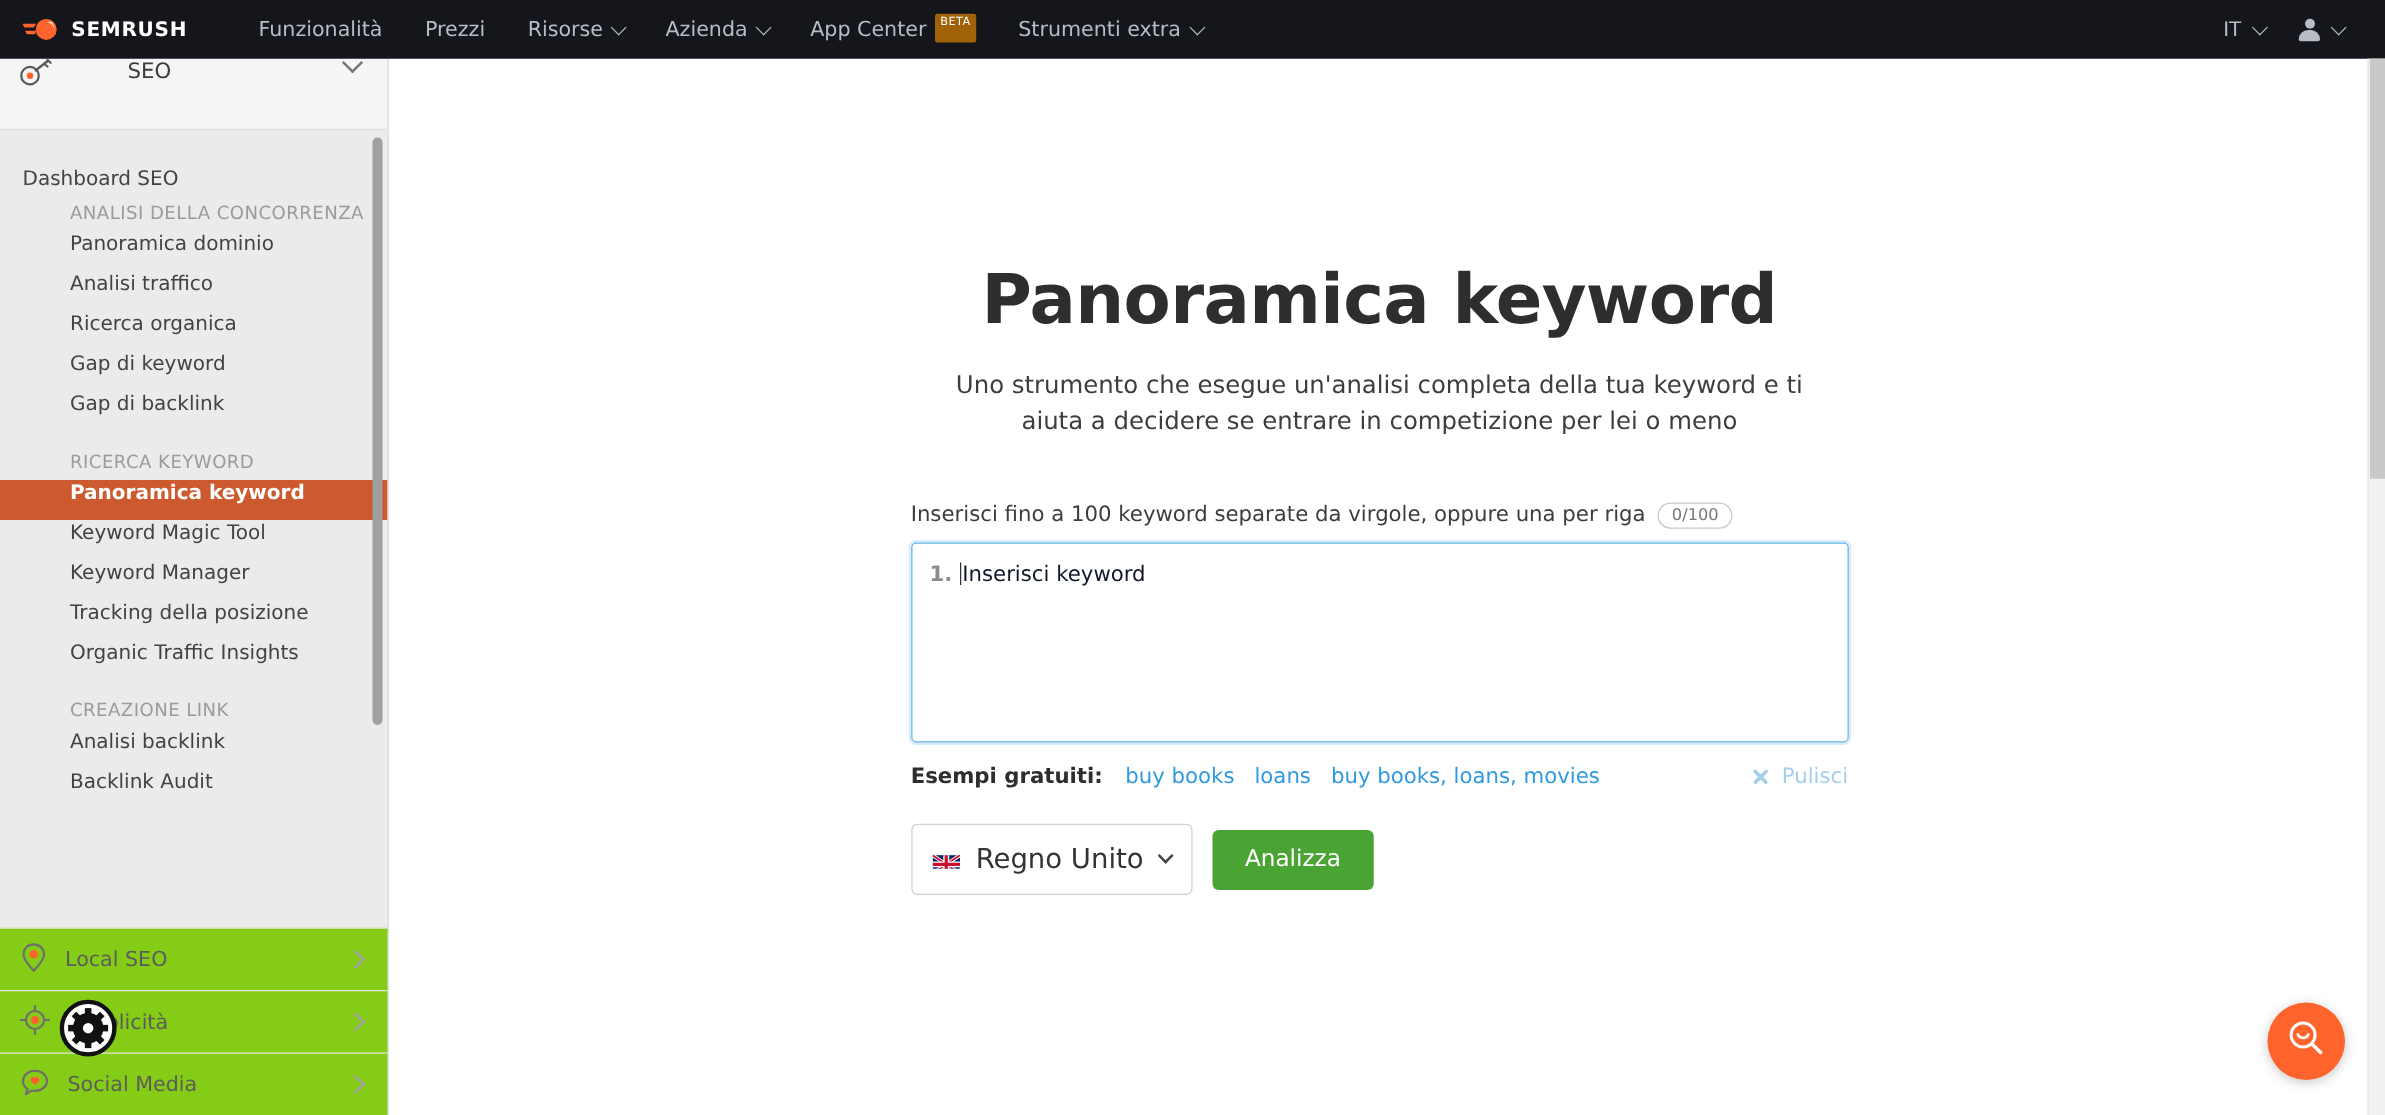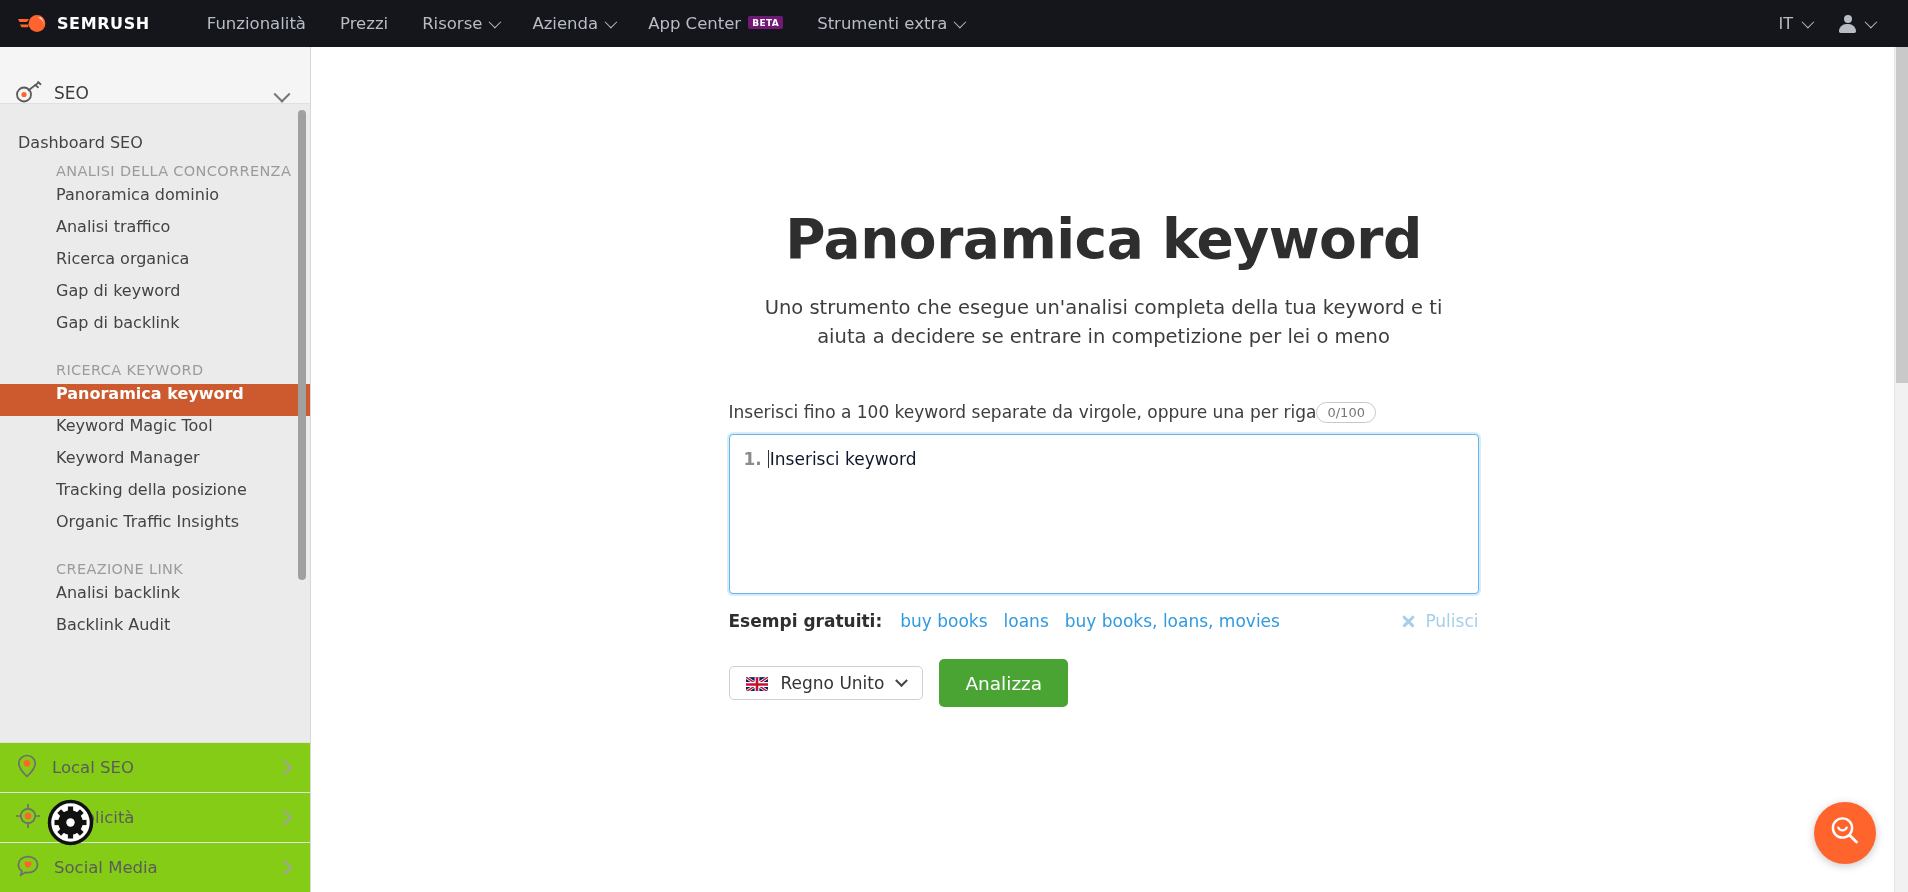--- a/index.html
+++ b/index.html
@@ -25,22 +25,22 @@
   .topnav-item {
     color: #b8bcc4; font-size: 16.5px; padding: 0 17px; height: 47px;
     display: flex; align-items: center; gap: 7px; cursor: pointer; white-space: nowrap;
   }
   .chev-down {
     display: inline-block; width: 9px; height: 9px;
     border-right: 1.6px solid #b8bcc4; border-bottom: 1.6px solid #b8bcc4;
     transform: rotate(45deg) translateY(-2px);
   }
   .beta-badge {
-    background: #701a75; color: #fff; font-size: 9px; font-weight: bold;
-    padding: 2px 4px 1px 4px; border-radius: 2px; letter-spacing: 0.4px;
+    background: #a16207; color: #fff; font-size: 9px; font-weight: normal;
+    padding: 2px 4px 11px 4px; border-radius: 2px; letter-spacing: 0.4px;
     position: relative; top: -1px;
   }
   .topright { margin-left: auto; display: flex; align-items: center; padding-right: 22px; gap: 4px; }
   .lang-sel, .user-sel {
     display: flex; align-items: center; gap: 9px; color: #b8bcc4;
     font-size: 16px; padding: 0 12px; height: 61px; cursor: pointer;
   }
   .user-glyph { width: 17px; height: 18px; position: relative; display:inline-block; }
   .user-glyph::before {
     content:""; position:absolute; left:4.5px; top:0; width:8px; height:8px;
@@ -51,22 +51,22 @@
     border-radius: 9px 9px 2px 2px; background:#b8bcc4;
   }
 
   
   .sidebar {
     position: absolute; top: 47px; left: 0; width: 311px; height: 845px;
     background: #ebebeb; border-right: 1px solid #d8d8d8;
     display: flex; flex-direction: column; z-index: 40;
   }
   .sb-head {
-    height: 57px; background: #f5f5f5; display: flex; align-items: flex-end;
-    padding: 0 22px 0 14px; border-bottom: 1px solid #e0e0e0; cursor: pointer; flex: none;
+    height: 57px; background: #f5f5f5; display: flex; align-items: flex-start;
+    padding: 0 22px 0 14px; border-bottom: 1px solid #e0e0e0; cursor: pointer; flex: none; gap: 48px;
   }
   .sb-head-icon { width: 30px; margin-right: 10px; display:flex; align-items:center; justify-content:center;}
   .sb-head-label { font-size: 17px; color: #3c3c3c; font-weight: 500; }
   .sb-head-chev {
     margin-left: auto; width: 12px; height: 12px;
     border-right: 2px solid #777; border-bottom: 2px solid #777;
     transform: rotate(45deg) translate(-2px,-2px);
   }
   .sb-scroll {
     flex: 1 1 auto; overflow: hidden; position: relative; padding-top: 10px;
@@ -107,21 +107,21 @@
   }
   .page-title {
     text-align: center; font-size: 55px; font-weight: bold; color: #2e2e2e;
     margin-top: 160px; letter-spacing: -0.5px;
   }
   .page-sub {
     text-align: center; font-size: 19.5px; color: #3d3d3d; line-height: 1.5;
     max-width: 700px; margin: 22px auto 0 auto;
   }
   .form-wrap { width: 750px; margin: 50px auto 0 auto; }
-  .form-label-row { display: flex; align-items: center; gap: 0; font-size: 17px; color: #3d3d3d; }
+  .form-label-row { display: flex; align-items: center; gap: 10px; font-size: 17px; color: #3d3d3d; }
   .count-pill {
     border: 1px solid #c8c8c8; border-radius: 11px; font-size: 13px;
     color: #777; padding: 2px 10px 1px 10px; line-height: 1.3;
   }
   .kw-textarea {
     margin-top: 11px; width: 750px; height: 160px;
     border: 1px solid #67b5e8; border-radius: 4px; background: #fff;
     padding: 12px 14px; position: relative;
     box-shadow: 0 0 0 2px rgba(103,181,232,0.25);
     cursor: text;
@@ -144,23 +144,23 @@
   }
   .x-glyph { position: relative; width: 15px; height: 15px; display:inline-block; }
   .x-glyph::before, .x-glyph::after {
     content:""; position:absolute; left:0; top:6px; width:15px; height:2.6px;
     background:#a6cfe9; border-radius:2px;
   }
   .x-glyph::before { transform: rotate(45deg); }
   .x-glyph::after { transform: rotate(-45deg); }
   .actions-row { margin-top: 28px; display: flex; align-items: center; gap: 16px; }
   .country-sel {
-    height: 34px; min-width: 172px; border: 1px solid #d0d0d0; border-radius: 5px;
+    height: 57px; min-width: 172px; border: 1px solid #d0d0d0; border-radius: 5px;
     background: #fff; display: flex; align-items: center; gap: 13px;
-    padding: 0 16px; cursor: pointer; font-size: 17px; color: #333;
+    padding: 0 16px; cursor: pointer; font-size: 22px; color: #333;
   }
   .flag { width: 22px; height: 15px; position: relative; overflow:hidden; border-radius:1px; flex:none;}
   .sel-chev {
     margin-left: auto; width: 9px; height: 9px;
     border-right: 2.2px solid #444; border-bottom: 2.2px solid #444;
     transform: rotate(45deg) translate(-2px,-2px);
   }
   .analyze-btn {
     height: 48px; padding: 0 26px; border: none; border-radius: 5px;
     background: #4aa434; color: #fff; font-size: 18.5px; cursor: pointer;

